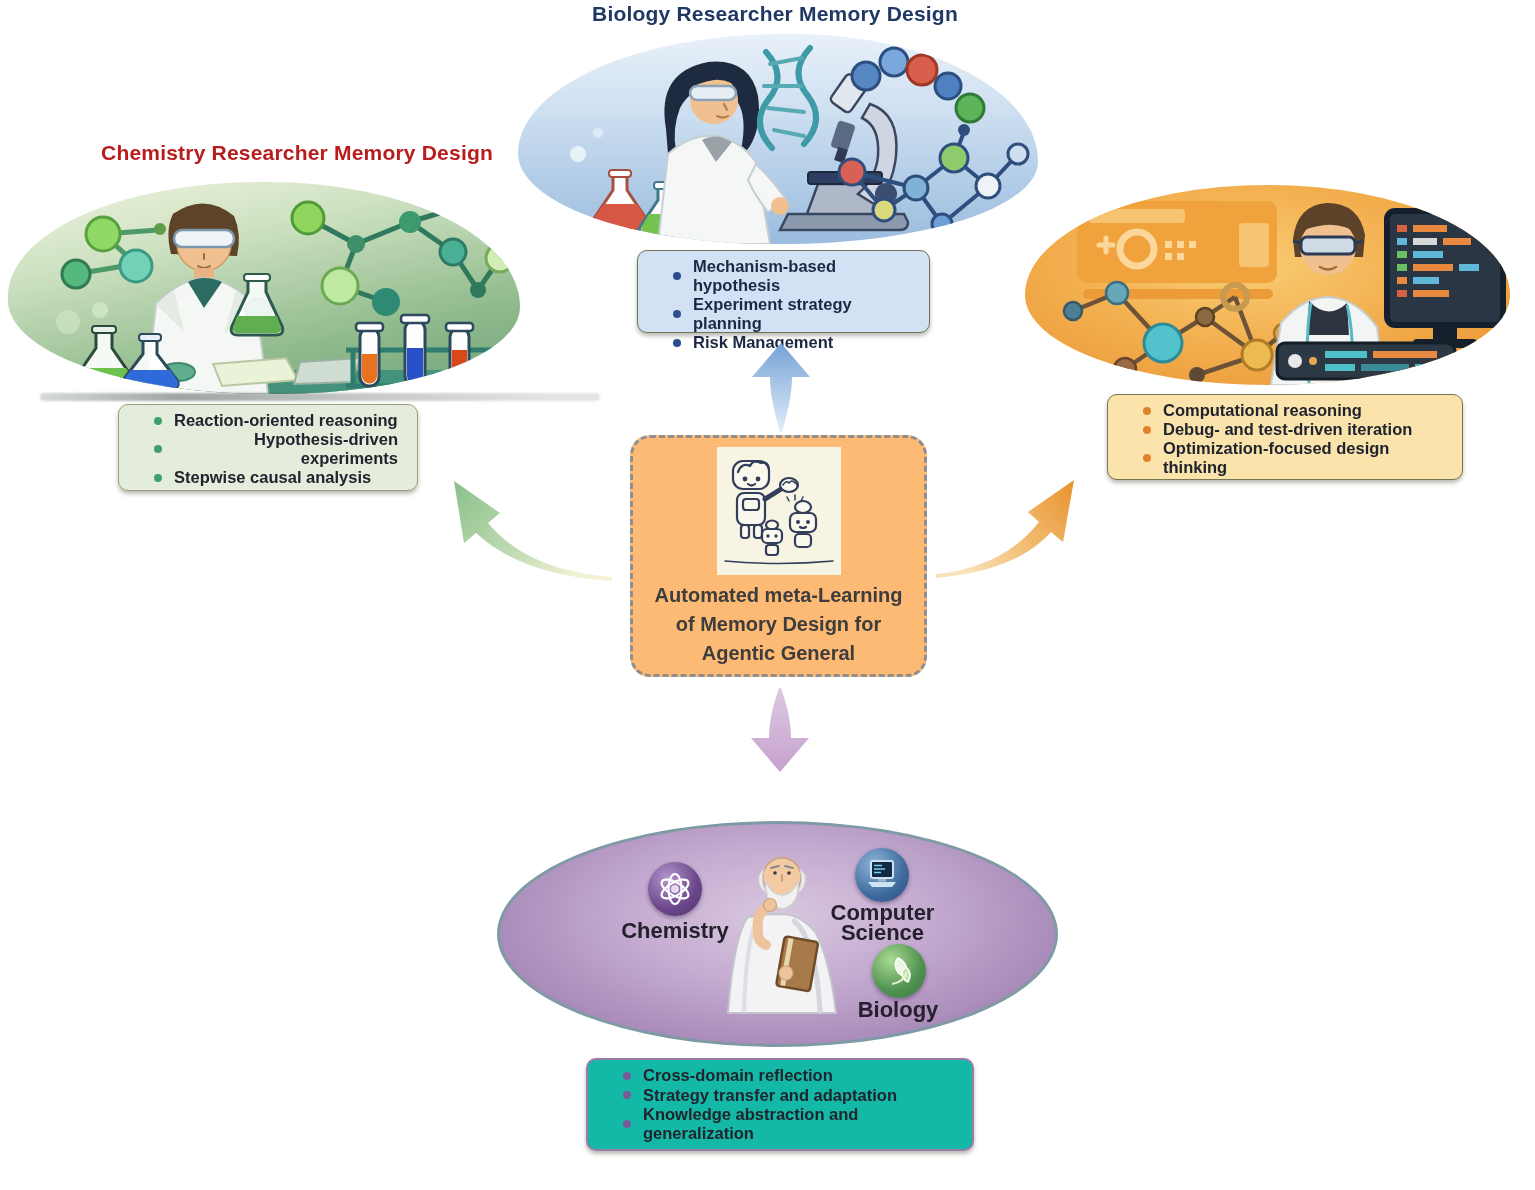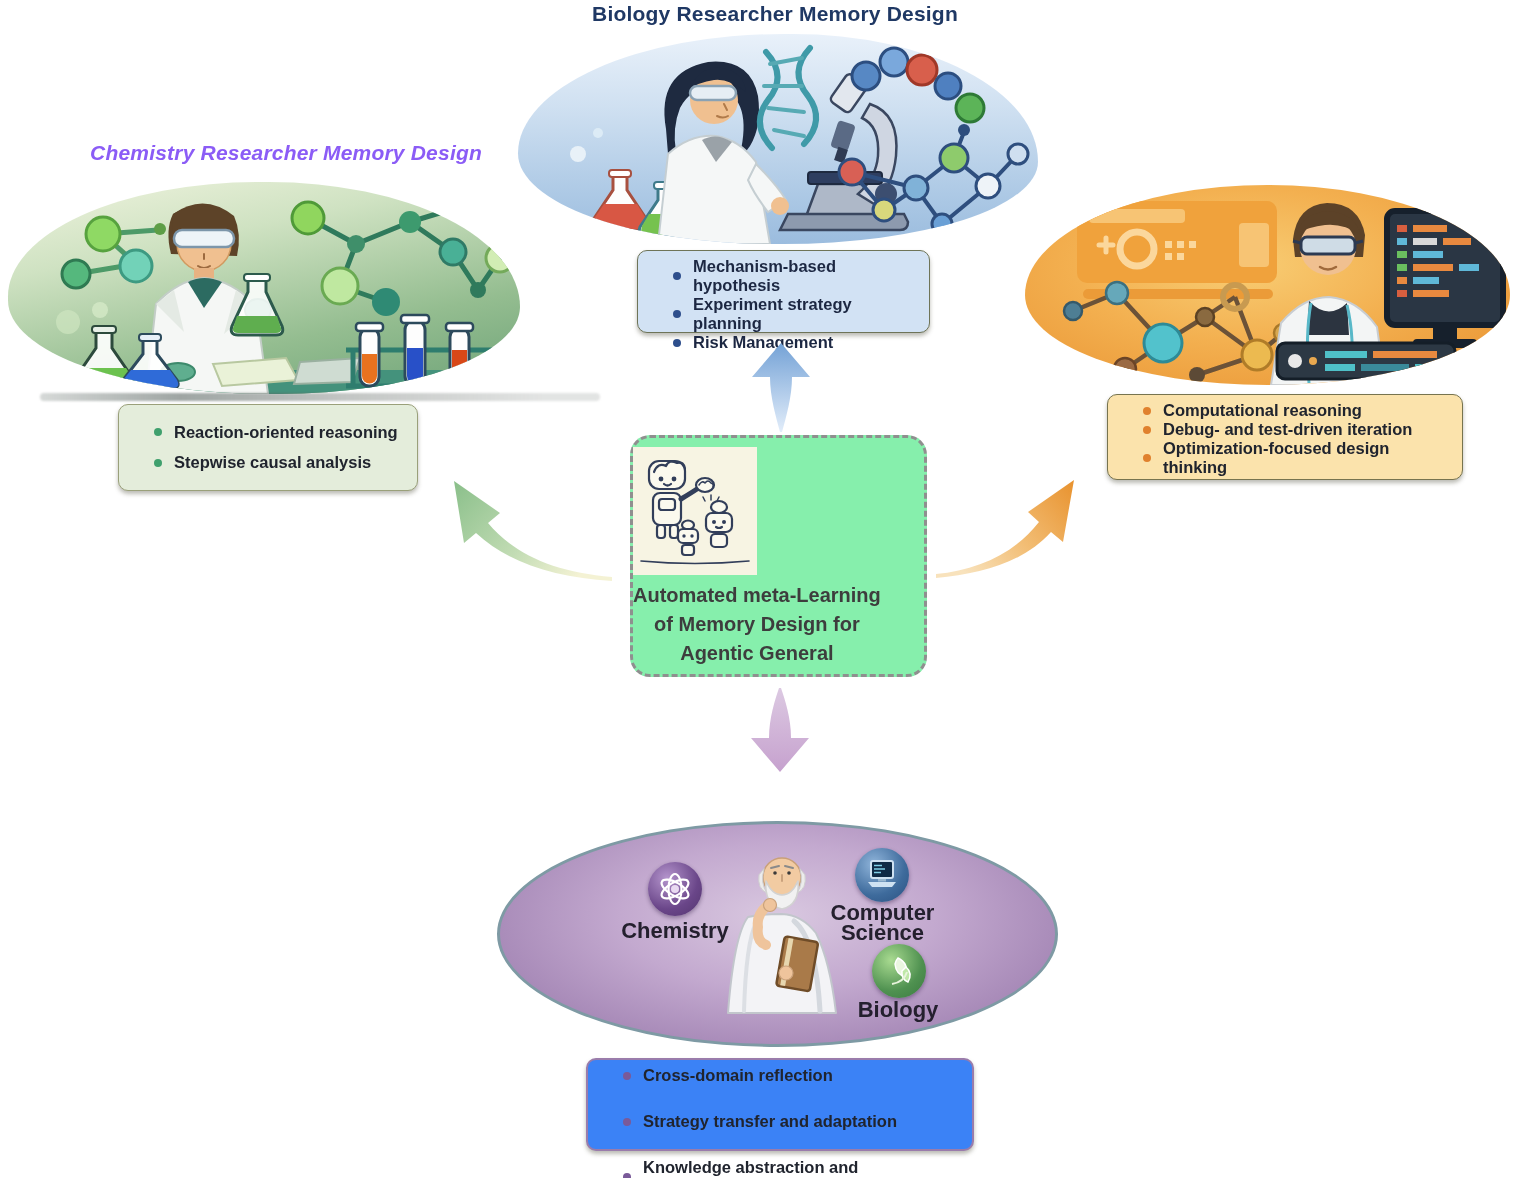--- a/index.html
+++ b/index.html
@@ -2,21 +2,21 @@
 <html><head>
 <meta charset="utf-8">
 <style>
   html,body { margin:0; padding:0; background:#ffffff; }
   .canvas {
     position:relative; width:1535px; height:1178px; overflow:hidden;
     font-family:"Liberation Sans", sans-serif; background:#ffffff;
   }
   .panel-title { position:absolute; font-size:21px; font-weight:bold; text-align:center; letter-spacing:.2px; }
   .bio-title  { left:525px; top:2px;   width:500px; color:#1f3864; }
-  .chem-title { left:36px;  top:141px; width:500px; color:#8b5cf6;font-style:italic; }
+  .chem-title { left:47px;  top:141px; width:500px; color:#b91c1c; }
   .cs-title   { left:1083px;top:141px; width:400px; color:#8a5f36; }
   .gen-title  { left:565px; top:781px; width:420px; color:#443556; }
 
   .blob { position:absolute; overflow:hidden; }
   .blob svg { position:absolute; left:0; top:0; }
   .bio-blob {
     left:518px; top:34px; width:520px; height:210px;
     border-radius:52% 48% 50% 50% / 58% 62% 40% 44%;
     background:linear-gradient(180deg,#e9f1fa 0%,#cfe0f1 35%,#aac7e4 80%,#9bbcde 100%);
   }
@@ -38,33 +38,33 @@
   }
 
   .bullet-box {
     position:absolute; box-sizing:border-box; border-radius:10px;
     display:flex; flex-direction:column; justify-content:space-evenly;
     padding:6px 19px; box-shadow:0 3px 4px rgba(60,60,40,.35);
   }
   .bio-box  { left:637px; top:250px; width:293px; height:83px; background:#d2e2f4; border:1.5px solid #6e7458; }
   .chem-box { left:118px; top:404px; width:300px; height:87px; background:#e4eddb; border:1.5px solid #9aa07a;text-align:right; }
   .cs-box   { left:1107px; top:394px; width:356px; height:86px; background:#fbe3ac; border:1.5px solid #77744f; }
-  .gen-box  { left:586px; top:1058px; width:388px; height:93px; background:#3b82f6; border:2px solid #9a7cab;gap:27px; }
+  .gen-box  { left:586px; top:1058px; width:388px; height:93px; background:#14b8a6; border:2px solid #9a7cab; }
   .bullet-row { display:flex; align-items:center; font-weight:bold; font-size:16.5px; color:#20242e; }
   .bio-box .bullet-row { color:#1c2742; }
   .dot { width:8px; height:8px; border-radius:50%; margin:0 12px 0 16px; flex:0 0 auto; }
   .bio-dot  { background:#2d4e8c; }
   .chem-dot { background:#3fa06d; }
   .cs-dot   { background:#e0812d; }
   .gen-dot  { background:#7a5a99; }
 
   .center-box {
     position:absolute; left:630px; top:435px; width:297px; height:242px; box-sizing:border-box;
-    border:3px dashed #8f8f8f; border-radius:20px; background:#86efac;
-    display:flex; flex-direction:column; align-items:flex-start;
+    border:3px dashed #8f8f8f; border-radius:20px; background:#fdba74;
+    display:flex; flex-direction:column; align-items:center;
   }
   .robot-pic { margin-top:9px; width:124px; height:128px; background:#f7f4e3; }
   .center-text { margin-top:6px; text-align:center; font-size:20px; font-weight:bold; color:#3d3d3d; line-height:29px; }
 
   .arrow { position:absolute; }
 
   .smudge {
     position:absolute; left:40px; top:393px; width:560px; height:8px; border-radius:4px;
     background:linear-gradient(90deg,rgba(120,130,125,.30),rgba(80,92,88,.55) 25%,rgba(105,112,108,.40) 55%,rgba(125,132,128,.22) 90%);
     filter:blur(1px);
@@ -236,20 +236,24 @@
       <rect x="438" y="141" width="27" height="8" rx="3" fill="#fff" stroke="#2c4a5c" stroke-width="2.5"></rect>
     </svg>
   </div>
 
   <div class="smudge"></div>
 
   <div class="bullet-box chem-box">
     <div class="bullet-row">
         <span class="dot chem-dot"></span>
         <span>Reaction-oriented reasoning</span>
+      </div>
+    <div class="bullet-row">
+        <span class="dot chem-dot"></span>
+        <span>Hypothesis-driven experiments</span>
       </div>
     <div class="bullet-row">
         <span class="dot chem-dot"></span>
         <span>Stepwise causal analysis</span>
       </div>
   </div>
 
 
   <div class="blob cs-blob">
     <svg width="485" height="200" viewBox="0 0 485 200">

